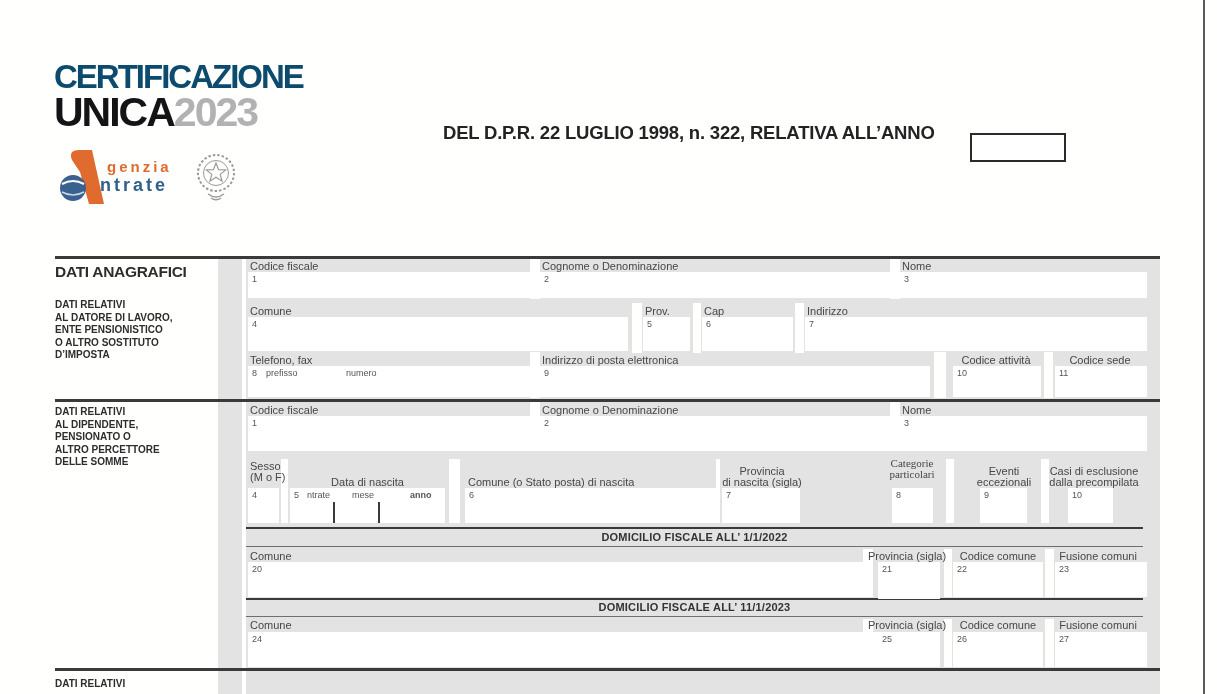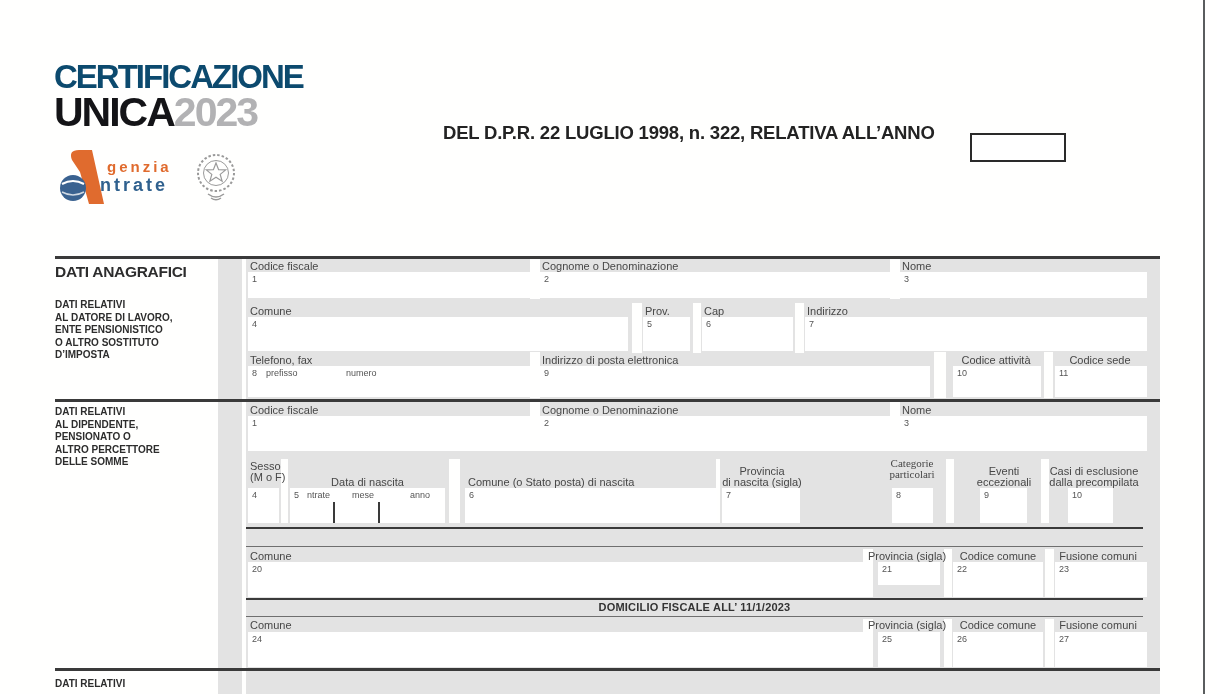--- a/index.html
+++ b/index.html
@@ -181,63 +181,64 @@
 eccezionali</div>
   <div class="flabel ctr" style="left:1038px;top:466px;width:112px;">Casi di esclusione
 dalla precompilata</div>
   <div class="fbox" style="left:248px;top:488px;width:31px;height:35px;">
       <span class="fnum">4</span>
     </div>
   <div class="fbox" style="left:290px;top:488px;width:155px;height:35px;">
     <span class="fnum">5</span>
     <span class="sub" style="left:17px;">ntrate</span>
     <span class="sub" style="left:62px;text-align:right;">mese</span>
-    <span class="sub" style="left:120px;">anno</span>
+    <span class="sub" style="left:120px;font-weight:bold;">anno</span>
     <span class="tick" style="left:43px;top:14px;height:21px;"></span>
     <span class="tick" style="left:88px;top:14px;height:21px;"></span>
   </div>
   <div class="fbox" style="left:465px;top:488px;width:252px;height:35px;">
       <span class="fnum">6</span>
     </div>
   <div class="fbox" style="left:722px;top:488px;width:78px;height:35px;">
       <span class="fnum">7</span>
     </div>
   <div class="fbox" style="left:892px;top:488px;width:41px;height:35px;">
       <span class="fnum">8</span>
     </div>
   <div class="fbox" style="left:980px;top:488px;width:47px;height:35px;">
       <span class="fnum">9</span>
     </div>
   <div class="fbox" style="left:1068px;top:488px;width:45px;height:35px;">
       <span class="fnum">10</span>
     </div>
 
+  <div class="domhdr" style="left:246px;top:531px;width:897px;">DOMICILIO FISCALE ALL’ 1/1/2022</div>
   <div class="flabel" style="left:250px;top:551px;">Comune</div>
   <div class="flabel ctr" style="left:858px;top:551px;width:98px;">Provincia (sigla)</div>
   <div class="flabel ctr" style="left:948px;top:551px;width:100px;">Codice comune</div>
   <div class="flabel ctr" style="left:1048px;top:551px;width:100px;">Fusione comuni</div>
   <div class="fbox" style="left:248px;top:562px;width:622px;height:35px;">
       <span class="fnum">20</span>
     </div>
-  <div class="fbox" style="left:878px;top:562px;width:62px;height:23px;">
+  <div class="fbox" style="left:878px;top:562px;width:62px;height:37px;">
       <span class="fnum">21</span>
     </div>
   <div class="fbox" style="left:953px;top:562px;width:90px;height:35px;">
       <span class="fnum">22</span>
     </div>
   <div class="fbox" style="left:1055px;top:562px;width:92px;height:35px;">
       <span class="fnum">23</span>
     </div>
 
   <div class="domhdr" style="left:246px;top:601px;width:897px;">DOMICILIO FISCALE ALL’ 11/1/2023</div>
   <div class="flabel" style="left:250px;top:620px;">Comune</div>
   <div class="flabel ctr" style="left:858px;top:620px;width:98px;">Provincia (sigla)</div>
   <div class="flabel ctr" style="left:948px;top:620px;width:100px;">Codice comune</div>
   <div class="flabel ctr" style="left:1048px;top:620px;width:100px;">Fusione comuni</div>
-  <div class="fbox" style="left:248px;top:632px;width:622px;height:35px;">
+  <div class="fbox" style="left:248px;top:632px;width:622px;height:35px;padding-left:20px;">
       <span class="fnum">24</span>
     </div>
   <div class="fbox" style="left:878px;top:632px;width:62px;height:35px;">
       <span class="fnum">25</span>
     </div>
   <div class="fbox" style="left:953px;top:632px;width:90px;height:35px;">
       <span class="fnum">26</span>
     </div>
   <div class="fbox" style="left:1055px;top:632px;width:92px;height:35px;">
       <span class="fnum">27</span>

